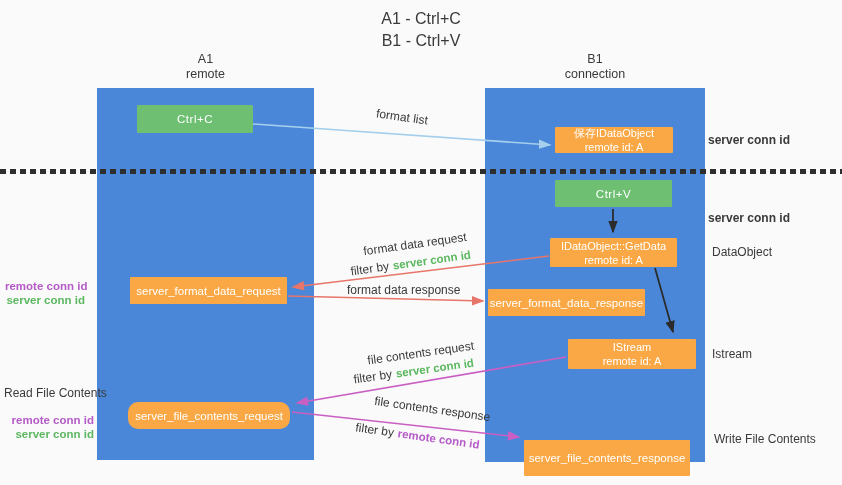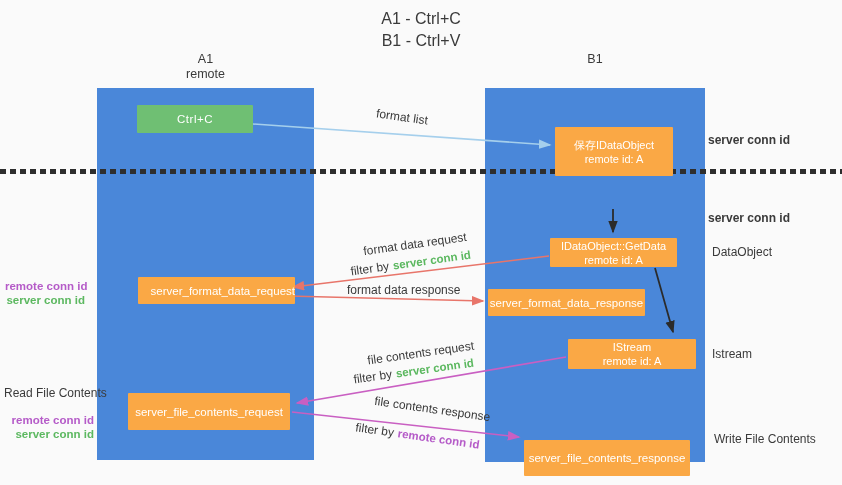--- a/index.html
+++ b/index.html
@@ -63,27 +63,27 @@
     font-size: 11.5px;
     line-height: 14px;
     text-align: center;
     border-radius: 1px;
     z-index: 6;
     white-space: nowrap;
   }
   .node.green  { background: #6fbf73; }
   .node.orange { background: #faa845; }
   .node-ctrl-c   { left: 137px; top: 105px; width: 116px; height: 28px; letter-spacing: .5px; align-items: center; }
-  .node-save     { left: 555px; top: 127px; width: 118px; height: 49px; font-size: 11px; }
+  .node-save     { left: 555px; top: 127px; width: 118px; height: 26px; font-size: 11px; }
   .node-ctrl-v   { left: 555px; top: 180px; width: 117px; height: 27px; letter-spacing: .5px; }
   .node-getdata  { left: 550px; top: 238px; width: 127px; height: 29px; font-size: 11px; }
-  .node-freq     { left: 138px; top: 277px; width: 157px; height: 27px; align-items: flex-end; }
+  .node-freq     { left: 130px; top: 277px; width: 157px; height: 27px; }
   .node-fresp    { left: 488px; top: 289px; width: 157px; height: 27px; }
   .node-istream  { left: 568px; top: 339px; width: 128px; height: 30px; font-size: 11px; }
-  .node-fcreq    { left: 128px; top: 393px; width: 162px; height: 37px; }
+  .node-fcreq    { left: 128px; top: 402px; width: 162px; height: 27px; border-radius: 10px; }
   .node-fcresp   { left: 524px; top: 440px; width: 166px; height: 36px; }
   .flow-label {
     position: absolute;
     font-size: 12px;
     color: #3a3a3a;
     white-space: nowrap;
     z-index: 7;
   }
   .tilt-up   { transform: rotate(-8deg); }
   .tilt-down { transform: rotate(8deg); }
@@ -116,20 +116,21 @@
     <div>A1 - Ctrl+C</div>
     <div>B1 - Ctrl+V</div>
   </div>
 
   <div class="col-header a1">
     <div>A1</div>
     <div>remote</div>
   </div>
   <div class="col-header b1">
     <div>B1</div>
+    <div>connection</div>
   </div>
 
   <div class="lane a1"></div>
   <div class="lane b1"></div>
 
   <div class="dotted-separator"></div>
 
   <svg class="arrows" viewBox="0 0 842 485">
     <defs>
       <marker id="head-blue" viewBox="0 0 8 6" refX="7" refY="3" markerWidth="8" markerHeight="6" orient="auto">
@@ -156,20 +157,23 @@
 
   <div class="node green node-ctrl-c">
     <span>Ctrl+C</span>
   </div>
 
   <div class="node orange node-save">
     <span>保存IDataObject</span>
     <span>remote id: A</span>
   </div>
 
+  <div class="node green node-ctrl-v">
+    <span>Ctrl+V</span>
+  </div>
 
   <div class="node orange node-getdata">
     <span>IDataObject::GetData</span>
     <span>remote id: A</span>
   </div>
 
   <div class="node orange node-freq">
     <span>server_format_data_request</span>
   </div>
 

